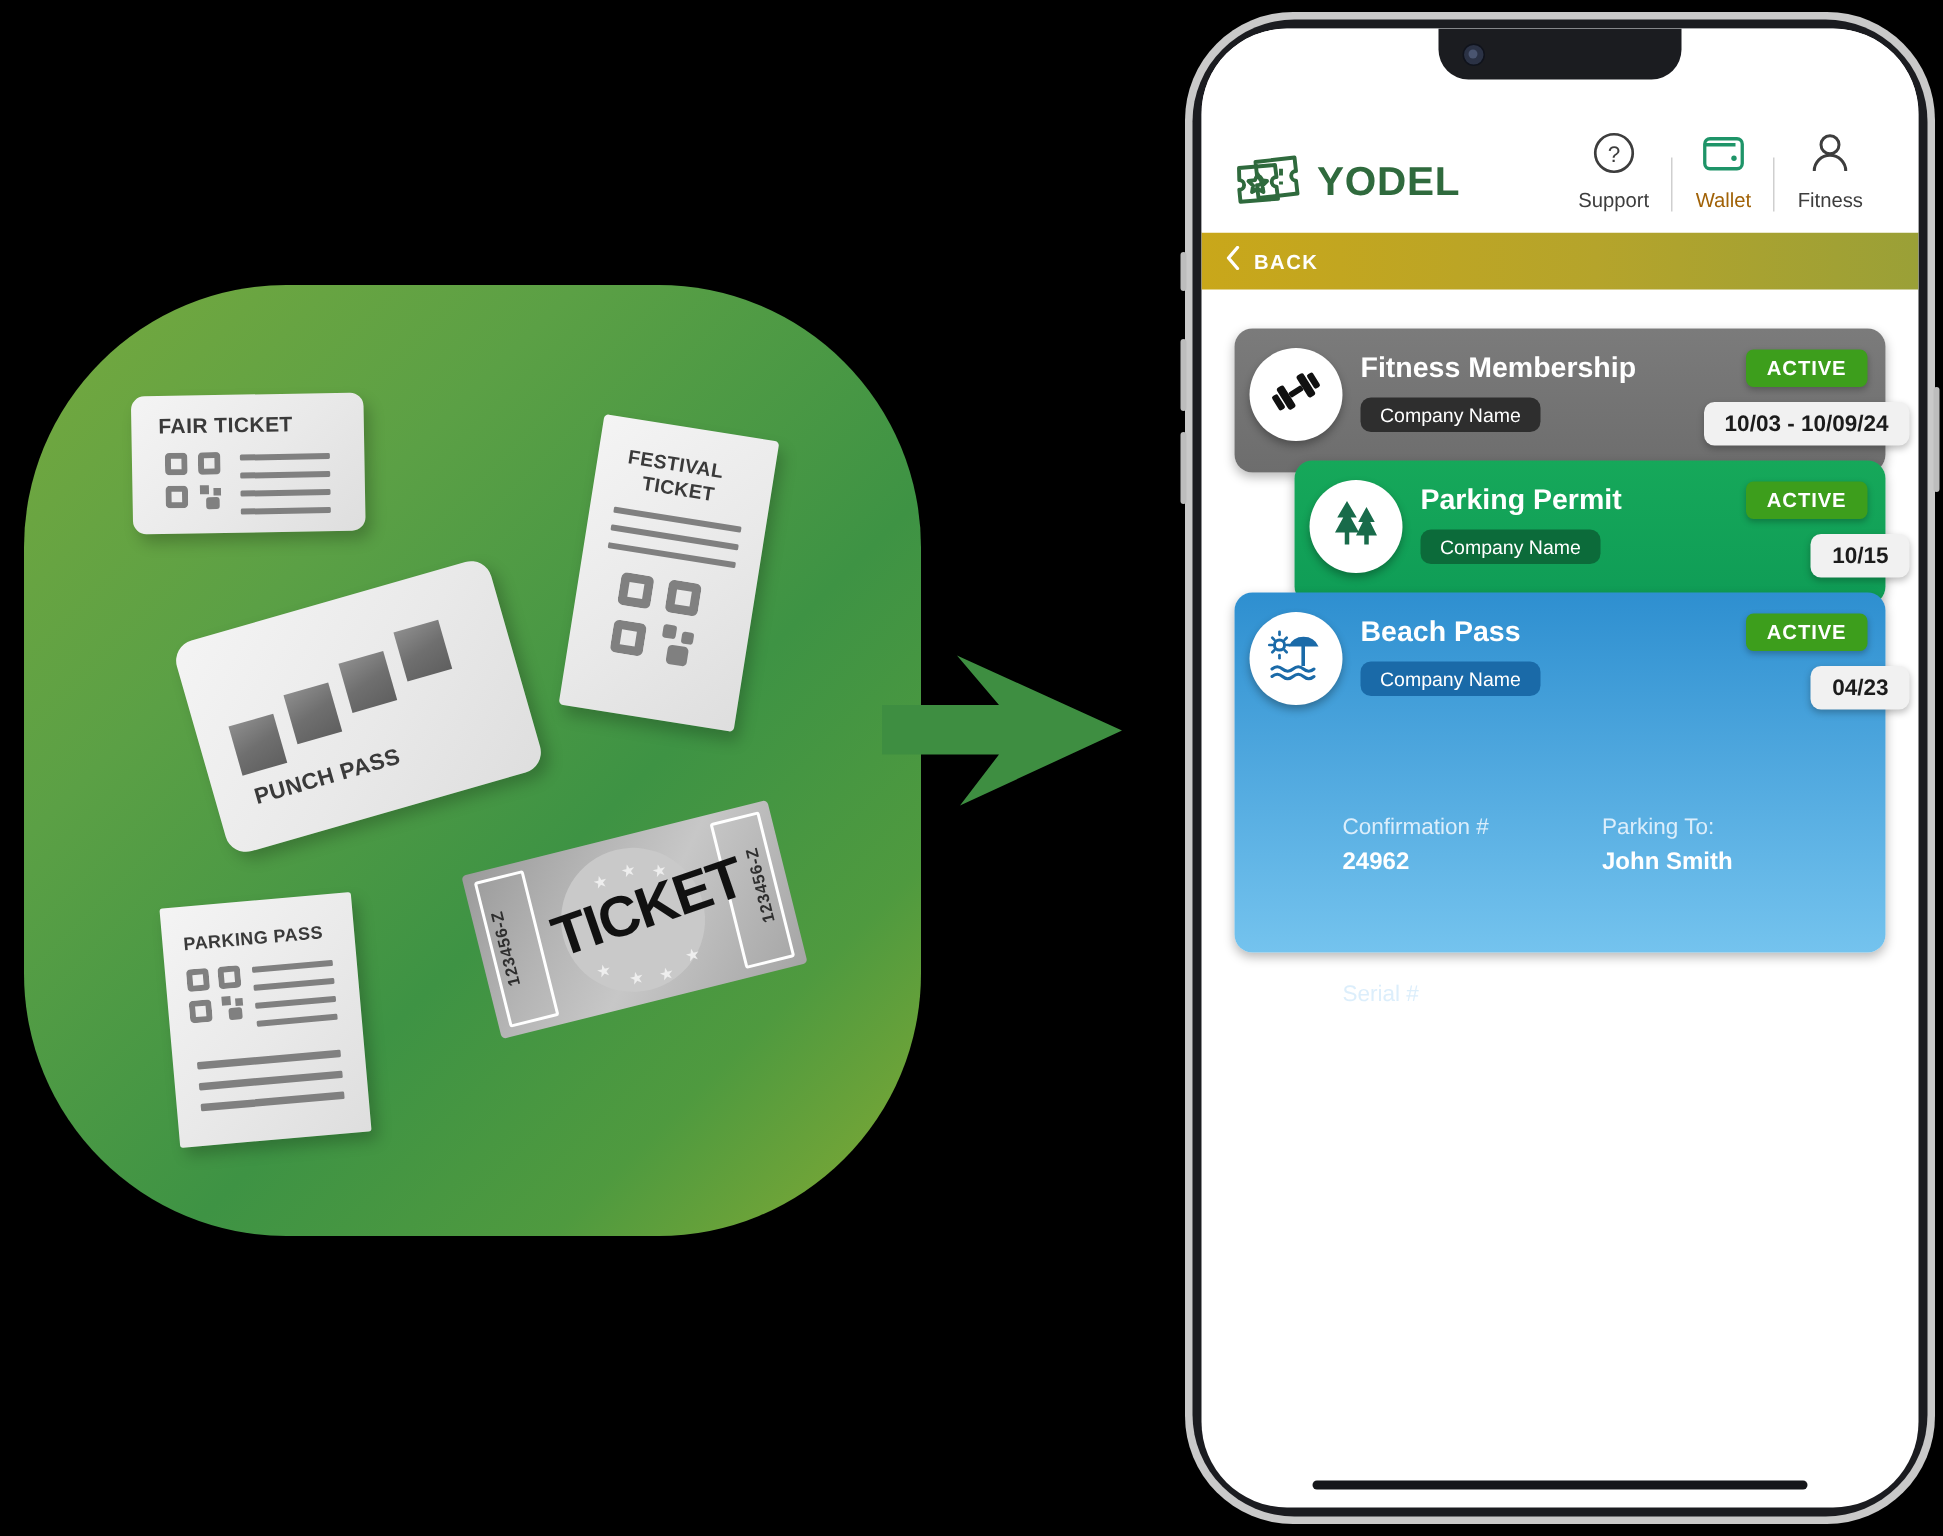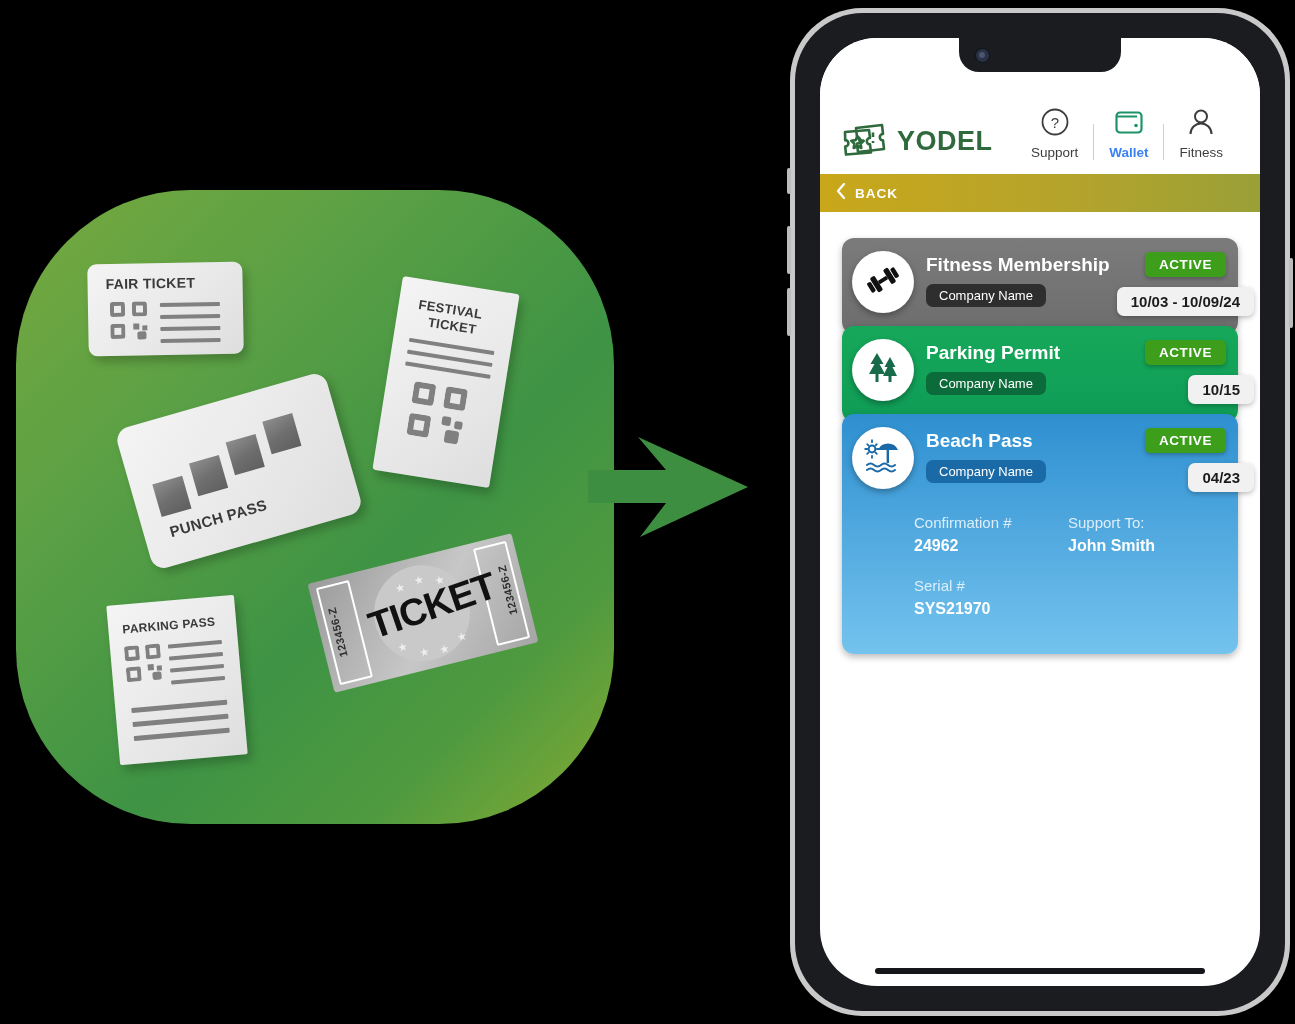--- a/index.html
+++ b/index.html
@@ -157,21 +157,21 @@
     width: 500px; height: 1008px;
     border-radius: 72px;
     background: #c9c9c9;
     padding: 5px;
     box-sizing: border-box;
   }
   #phone-inner {
     width: 100%; height: 100%;
     border-radius: 68px;
     background: #1b1c20;
-    padding: 25px;
+    padding: 6px;
     box-sizing: border-box;
     position: relative;
   }
   #screen {
     width: 100%; height: 100%;
     border-radius: 57px;
     background: #ffffff;
     overflow: hidden;
     position: relative;
   }
@@ -263,21 +263,21 @@
     flex-direction: column;
     align-items: center;
     gap: 4px;
     padding: 0 15px;
     cursor: pointer;
   }
   .hdr-label {
     font-size: 13.5px;
     color: #3d3d3d;
   }
-  .hdr-item.active .hdr-label { color: #3b82f6; font-weight: 700; }
+  .hdr-item.active .hdr-label { color: #a16207; font-weight: 400; }
   .hdr-sep {
     width: 1px;
     height: 36px;
     background: #cfcfcf;
   }
 
   
   .back-bar {
     position: absolute;
     left: 0; right: 0; top: 136px;
@@ -370,27 +370,27 @@
     border-radius: 7px;
     box-shadow: 0 2px 5px rgba(0,0,0,0.25);
     white-space: nowrap;
   }
   .detail-grid {
     position: absolute;
     left: 72px; right: 16px; top: 100px;
   }
   .detail-row { display: flex; margin-bottom: 22px; }
   .detail-col { width: 50%; }
-  .detail-label { font-size: 15px; color: #dceefb; margin-bottom: 6px; }
+  .detail-label { font-size: 15px; color: #dceefb; margin-bottom: 6px; margin-top: 48px; }
   .detail-value { font-size: 16px; font-weight: bold; color: #ffffff; }
 
   
   .theme-grey  { background: linear-gradient(180deg,#7b7b7b 0%, #6d6d6d 100%); }
   .theme-grey .company-chip { background: #2e2e2e; }
-  .theme-green { background: linear-gradient(180deg,#16a85a 0%, #0f9c56 100%); }
+  .theme-green { background: linear-gradient(180deg,#16a85a 0%, #0f9c56 100%); margin-left: 40px; }
   .theme-green .company-chip { background: #0c6b3a; }
   .theme-blue  { background: linear-gradient(180deg,#2e8fd0 0%, #74c3ee 100%); }
   .theme-blue .company-chip { background: #1a6aa8; }
 </style>
 </head>
 <body>
 
 <div id="illustration">
 
   <div class="green-blob"></div>
@@ -627,21 +627,21 @@
           <div class="status-badge">ACTIVE</div>
           <div class="date-badge">04/23</div>
 
           <div class="detail-grid">
             <div class="detail-row">
               <div class="detail-col">
                 <div class="detail-label">Confirmation #</div>
                 <div class="detail-value">24962</div>
               </div>
               <div class="detail-col">
-                <div class="detail-label">Support To:</div>
+                <div class="detail-label">Parking To:</div>
                 <div class="detail-value">John Smith</div>
               </div>
             </div>
             <div class="detail-row">
               <div class="detail-col">
                 <div class="detail-label">Serial #</div>
                 <div class="detail-value">SYS21970</div>
               </div>
               <div class="detail-col"></div>
             </div>

